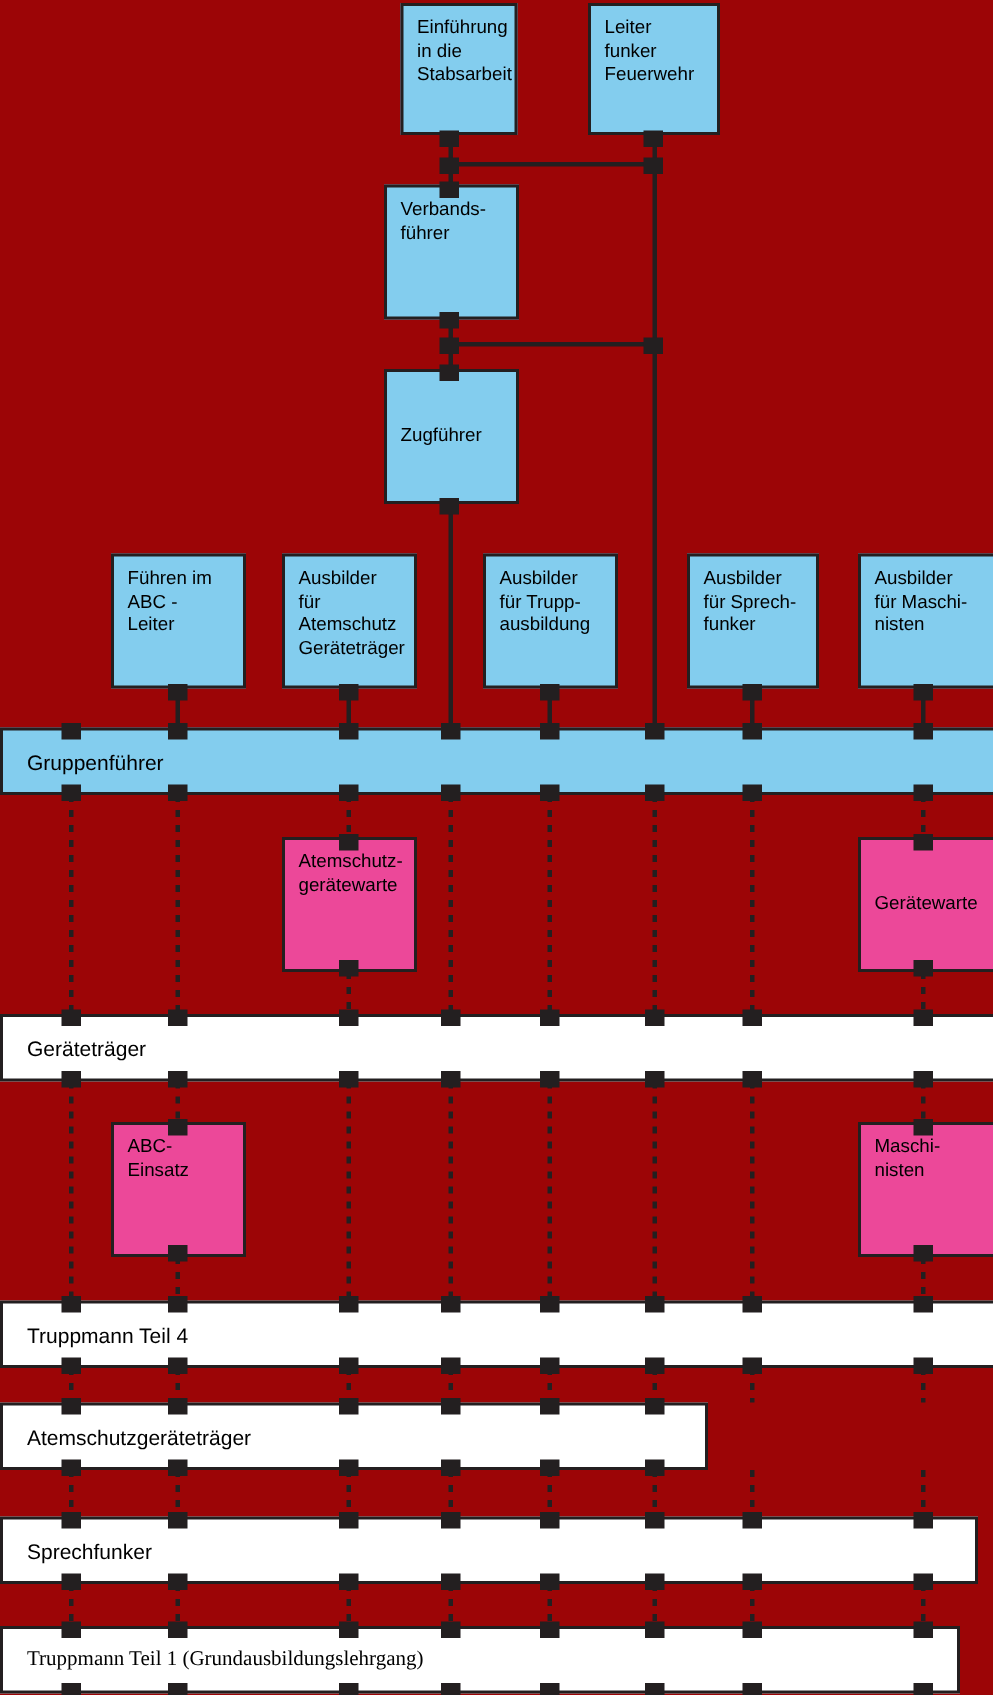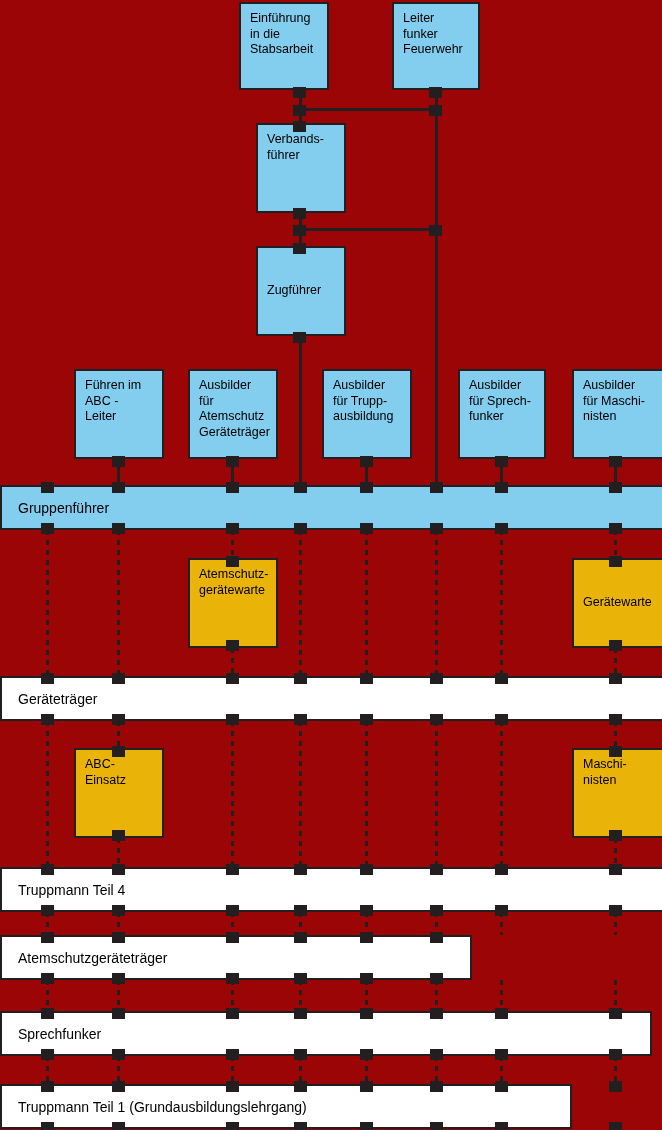--- a/index.html
+++ b/index.html
@@ -24,21 +24,21 @@
     display: flex;
     align-items: center;
     padding: 7px 9px;
     font-size: 12.5px;
     line-height: 15.5px;
     color: #000;
     white-space: pre-line;
     z-index: 4;
   }
   .node.blue  { background: #83cdee; }
-  .node.white { background: #eab308; }
+  .node.white { background: #ec4899; }
 
   
   .node.top { align-items: flex-start; }
 
   
   .band {
     position: absolute;
     box-sizing: border-box;
     border: 2px solid #231f20;
     display: flex;
@@ -268,24 +268,24 @@
       </div>
       <div class="band white" style="left: 0px; top: 867px; width: 668px; height: 45px;">
         <span>Truppmann Teil 4</span>
       </div>
       <div class="band white" style="left: 0px; top: 935px; width: 472px; height: 45px;">
         <span>Atemschutzgeräteträger</span>
       </div>
       <div class="band white" style="left: 0px; top: 1011px; width: 652px; height: 45px;">
         <span>Sprechfunker</span>
       </div>
-      <div class="band white" style="left: 0px; top: 1084px; width: 572px; height: 45px;">
+      <div class="band white" style="left: 0px; top: 1084px; width: 640px; height: 45px; font-family: Liberation Serif, serif;">
         <span>Truppmann Teil 1 (Grundausbildungslehrgang)</span>
       </div>
-      <div class="node blue top" style="left: 239px; top: 2px; width: 90px; height: 88px;"><span>Einführung
+      <div class="node blue top" style="left: 267px; top: 2px; width: 78px; height: 88px;"><span>Einführung
 in die
 Stabsarbeit</span></div>
       <div class="node blue top" style="left: 392px; top: 2px; width: 88px; height: 88px;"><span>Leiter funker
 Feuerwehr</span></div>
       <div class="node blue top" style="left: 256px; top: 123px; width: 90px; height: 90px;"><span>Verbands-
 führer</span></div>
       <div class="node blue" style="left: 256px; top: 246px; width: 90px; height: 90px;"><span>Zugführer</span></div>
       <div class="node blue top" style="left: 74px; top: 369px; width: 90px; height: 90px;"><span>Führen im
 ABC -
 Leiter</span></div>

